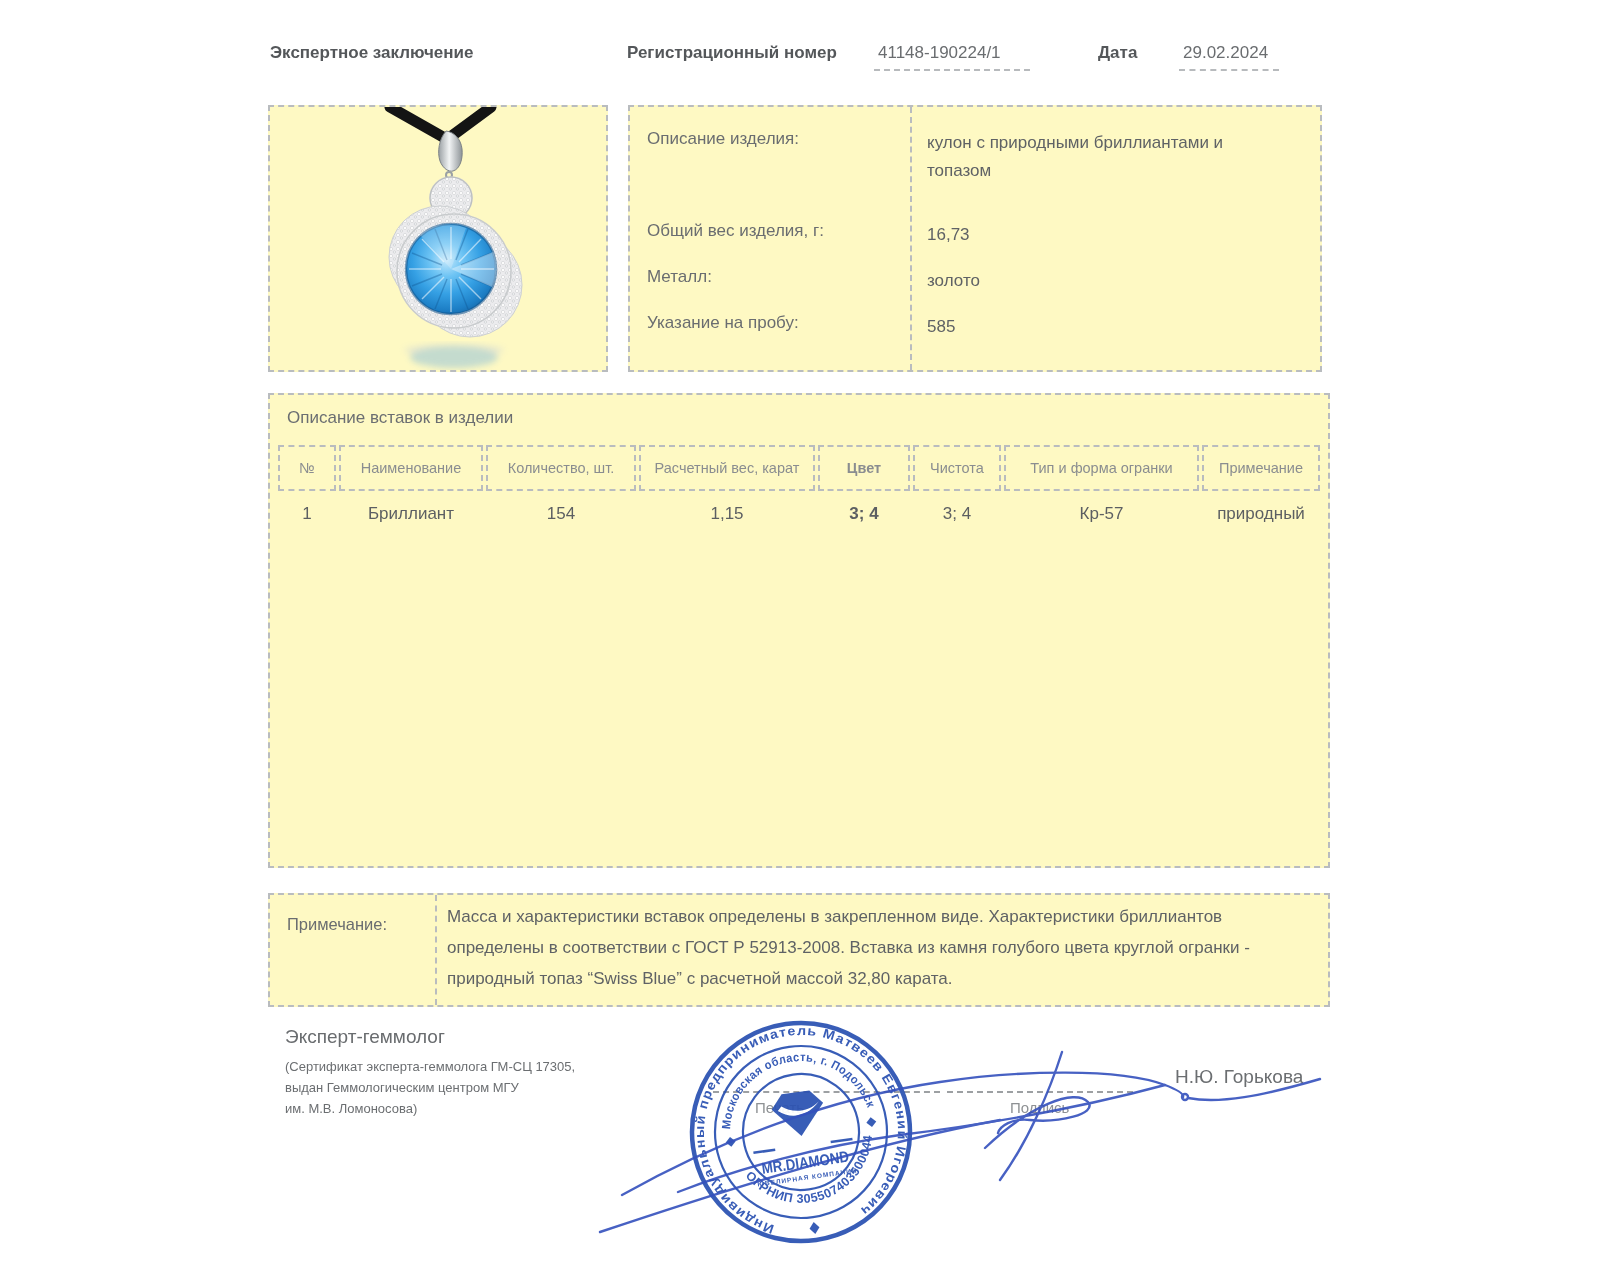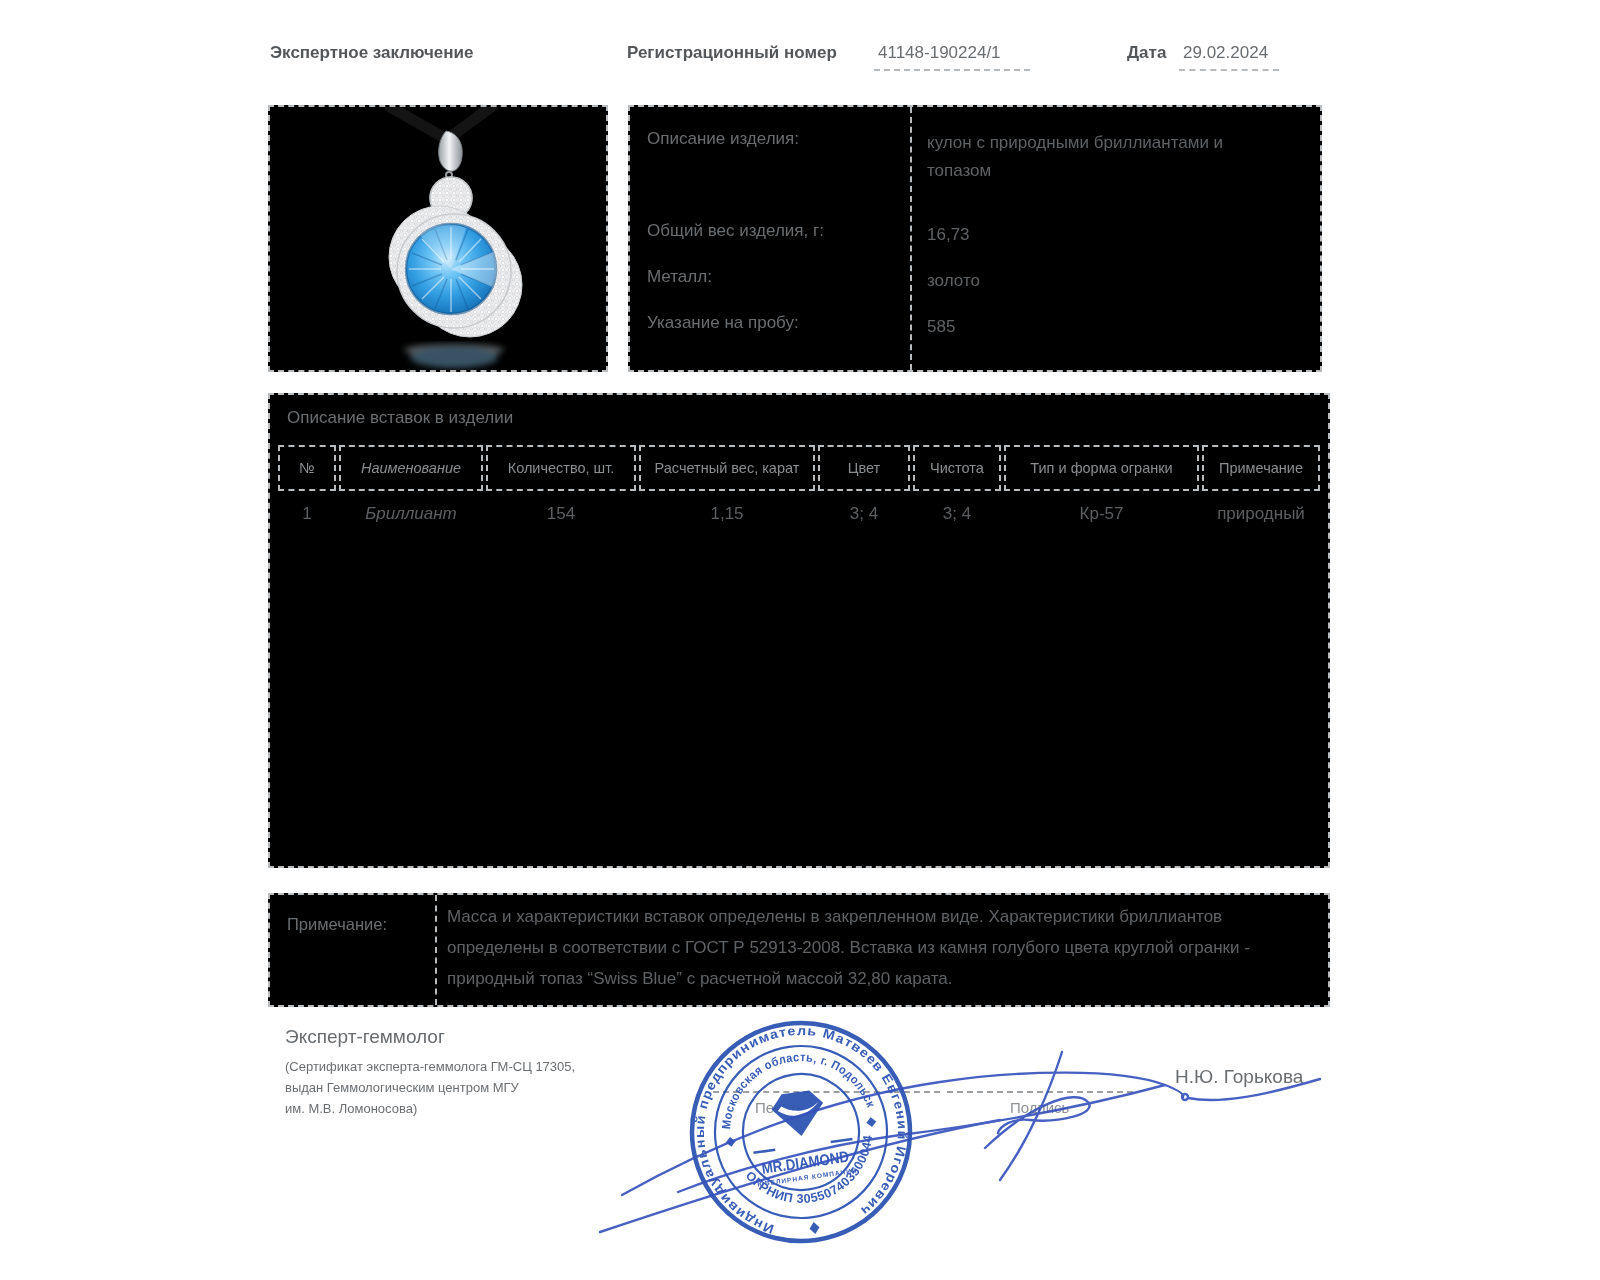--- a/index.html
+++ b/index.html
@@ -5,43 +5,43 @@
   html,body{margin:0;padding:0;background:#ffffff;}
   .page{position:relative;width:1600px;height:1280px;background:#ffffff;overflow:hidden;
         font-family:"Liberation Sans","DejaVu Sans",sans-serif;color:#6a6d70;}
   .abs{position:absolute;}
 
   
   .hdr-bold{font-weight:700;font-size:17px;color:#54575a;}
   .hdr-val{font-size:17px;color:#6a6d70;border-bottom:2px dashed #b7babd;padding:0 4px 6px 4px;}
 
   
-  .dbox{border:2px dashed #b9bcbf;box-sizing:border-box;background:#000000;}
+  .dbox{border:2px dashed #b9bcbf;box-sizing:border-box;background:#fef9c3;}
 
   
   .photo-box{left:268px;top:105px;width:340px;height:267px;}
 
   
   .desc-box{left:628px;top:105px;width:694px;height:267px;}
   .desc-divider{position:absolute;left:280px;top:0;bottom:0;border-left:2px dashed #b9bcbf;}
   .desc-row{position:absolute;left:0;width:100%;}
   .desc-label{position:absolute;left:17px;top:0;font-size:17px;color:#6a6d70;}
   .desc-value{position:absolute;left:297px;top:0;width:340px;font-size:17px;line-height:28px;color:#5f6265;}
   .desc-row.r0{top:22px;} .desc-row.r1{top:114px;} .desc-row.r2{top:160px;} .desc-row.r3{top:206px;}
 
   
   .table-box{left:268px;top:393px;width:1062px;height:475px;}
   .table-title{position:absolute;left:17px;top:13px;font-size:17px;color:#6b6e71;}
   .thead{position:absolute;left:8px;right:8px;top:50px;display:flex;gap:3px;}
   .th{border:2px dashed #b9bcbf;box-sizing:border-box;height:46px;display:flex;align-items:center;
       justify-content:center;font-size:14.5px;color:#8a8d90;white-space:nowrap;}
   .trow{position:absolute;left:8px;right:8px;top:99px;display:flex;gap:3px;}
   .td{height:40px;display:flex;align-items:center;justify-content:center;font-size:17px;color:#5c5f62;}
-  .c0{width:58px;} .c1{width:144px;font-style:italic;} .c2{width:150px;} .c3{width:176px;}
-  .c4{width:92px;} .c5{width:88px;} .c6{width:195px;} .c7{flex:1;}
+  .c0{width:58px;} .c1{width:144px;} .c2{width:150px;} .c3{width:176px;}
+  .c4{width:92px;font-weight:bold;} .c5{width:88px;} .c6{width:195px;} .c7{flex:1;}
 
   
   .comments-box{left:268px;top:893px;width:1062px;height:114px;}
   .com-divider{position:absolute;left:165px;top:0;bottom:0;border-left:2px dashed #b9bcbf;}
   .com-label{position:absolute;left:17px;top:20px;font-size:16.5px;color:#6a6d70;}
   .com-text{position:absolute;left:177px;top:6px;width:855px;font-size:17px;line-height:31px;color:#5f6265;}
 
   
   .expert-title{left:285px;top:1026px;font-size:19px;color:#696c6f;}
   .expert-cert{left:285px;top:1056px;font-size:13px;line-height:21px;color:#6b6e71;}
@@ -55,21 +55,21 @@
   .sign-svg{left:580px;top:1025px;z-index:3;}
 </style>
 </head>
 <body>
 
 <div class="page">
 
   <div class="abs hdr-bold" style="left:270px;top:43px;">Экспертное заключение</div>
   <div class="abs hdr-bold" style="left:627px;top:43px;">Регистрационный номер</div>
   <div class="abs hdr-val" style="left:874px;top:43px;min-width:148px;">41148-190224/1</div>
-  <div class="abs hdr-bold" style="left:1127px;top:43px;">Дата</div>
+  <div class="abs hdr-bold" style="left:1098px;top:43px;">Дата</div>
   <div class="abs hdr-val" style="left:1179px;top:43px;min-width:92px;">29.02.2024</div>
 
   <div class="abs dbox photo-box">
     <svg width="336" height="263" viewBox="0 0 336 263">
       <defs>
         <pattern id="pave" width="7" height="7" patternUnits="userSpaceOnUse">
           <rect width="7" height="7" fill="#ececee"></rect>
           <circle cx="2" cy="2" r="1.6" fill="#ffffff" stroke="#c6c9cb" stroke-width="0.5"></circle>
           <circle cx="5.4" cy="5" r="1.2" fill="#f4f5f6" stroke="#bbbec0" stroke-width="0.5"></circle>
         </pattern>

